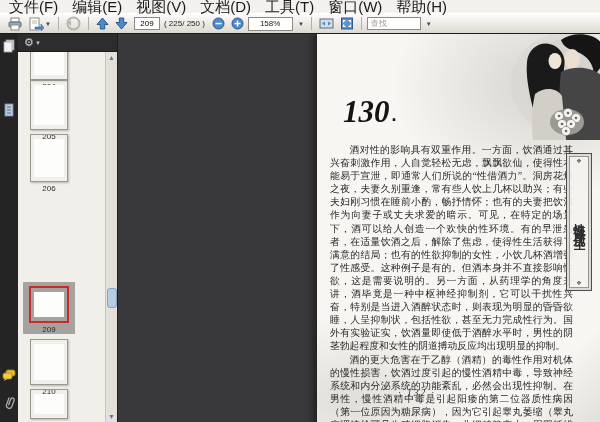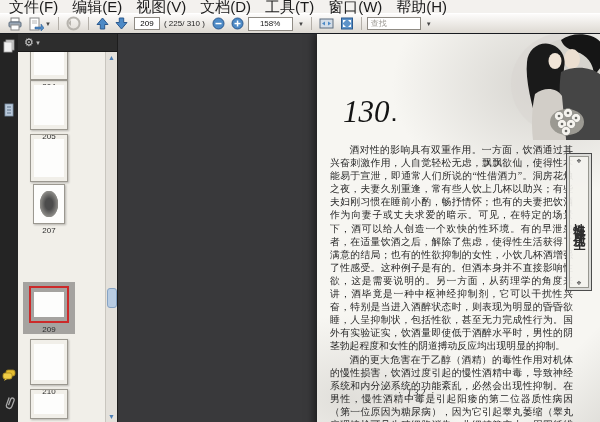--- a/index.html
+++ b/index.html
@@ -68,21 +68,21 @@
   .docarea{flex:1;position:relative;overflow:hidden;background:#39393b;}
   .page{position:absolute;left:199px;top:0;width:305px;height:430px;
         background:
           radial-gradient(ellipse 220px 160px at 75% 12%, rgba(210,208,203,.9), rgba(210,208,203,0) 70%),
           radial-gradient(ellipse 180px 120px at 10% 85%, rgba(214,212,207,.7), rgba(214,212,207,0) 70%),
           linear-gradient(135deg, rgba(0,0,0,0) 78%, rgba(180,178,172,.55)),
           #f7f6f2;
         box-shadow:-3px 0 8px rgba(0,0,0,.5);}
   .illustration{position:absolute;left:188px;top:0;width:112px;height:106px;}
   .title-row{position:absolute;left:26px;top:62px;display:flex;align-items:flex-end;white-space:nowrap;}
-  .title-num{font-family:"Liberation Serif",serif;font-style:italic;font-weight:normal;font-size:31px;line-height:31px;color:#141414;}
+  .title-num{font-family:"Liberation Serif",serif;font-style:italic;font-weight:bold;font-size:31px;line-height:31px;color:#141414;}
   .title-dot{font-weight:bold;font-size:18px;color:#141414;margin:0 3px 1px 2px;}
   .title-text{font-size:13px;font-weight:bold;color:#111;letter-spacing:.5px;padding-bottom:3px;}
   .bodytext{position:absolute;left:13px;top:109px;width:243px;
             font-family:"Liberation Serif",serif;font-size:9.8px;line-height:13.1px;
             color:#262626;text-align:justify;}
   .bodytext p{margin:0;text-indent:2em;}
   .page-footer{position:absolute;left:58px;top:354px;width:84px;text-align:center;
                font-family:"Liberation Serif",serif;font-style:italic;font-size:9.5px;color:#333;letter-spacing:2px;}
   .side-tab{position:absolute;left:249px;top:119px;width:26px;height:138px;background:rgba(243,242,238,.92);
             border:1px solid #4c4c4c;box-shadow:inset 0 0 0 2px rgba(255,255,255,.65), inset 0 0 0 3px #979790;
@@ -135,21 +135,21 @@
       <svg width="13" height="13" viewBox="0 0 13 13">
         <path d="M6.5 1 L12 7.5 H8.7 V12 H4.3 V7.5 H1 Z" fill="#4d8ac6" stroke="#2d5a8e" stroke-width="1"></path>
       </svg>
     </span>
     <span class="tb-btn">
       <svg width="13" height="13" viewBox="0 0 13 13">
         <path d="M6.5 12 L1 5.5 H4.3 V1 H8.7 V5.5 H12 Z" fill="#4d8ac6" stroke="#2d5a8e" stroke-width="1"></path>
       </svg>
     </span>
     <input class="page-input" value="209" style="">
-    <span class="page-count">( 225/ 310 )</span>
+    <span class="page-count">( 225/ 250 )</span>
     <span class="tb-btn">
       <svg width="13" height="13" viewBox="0 0 13 13">
         <circle cx="6.5" cy="6.5" r="5.5" fill="#4d8ac6" stroke="#2d5a8e" stroke-width="1"></circle>
         <rect x="3.5" y="5.8" width="6" height="1.5" fill="#fff"></rect>
       </svg>
     </span>
     <span class="tb-btn">
       <svg width="13" height="13" viewBox="0 0 13 13">
         <circle cx="6.5" cy="6.5" r="5.5" fill="#4d8ac6" stroke="#2d5a8e" stroke-width="1"></circle>
         <rect x="3.5" y="5.8" width="6" height="1.5" fill="#fff"></rect>
@@ -229,26 +229,20 @@
         <div class="thumb-item" style="top:28px;">
           <div class="thumb-page thumb-lines" style="height:40px;"></div>
           <div class="thumb-label">205</div>
         </div>
 
         <div class="thumb-item" style="top:82px;">
           <div class="thumb-page thumb-lines" style="height:38px;"></div>
           <div class="thumb-label">206</div>
         </div>
 
-        <div class="thumb-item" style="top:132px;">
-          <div class="thumb-page thumb-art" style="height:38px;">
-              <span class="blob-dark"></span>
-            </div>
-          <div class="thumb-label">207</div>
-        </div>
 
 
         <div class="thumb-current-wrap" style="top:230px;height:48px;">
           <div class="thumb-page thumb-lines thumb-current" style="height:34px;"></div>
           <div class="thumb-label">209</div>
         </div>
 
         <div class="thumb-item" style="top:287px;">
           <div class="thumb-page thumb-lines" style="height:36px;"></div>
           <div class="thumb-label">210</div>

